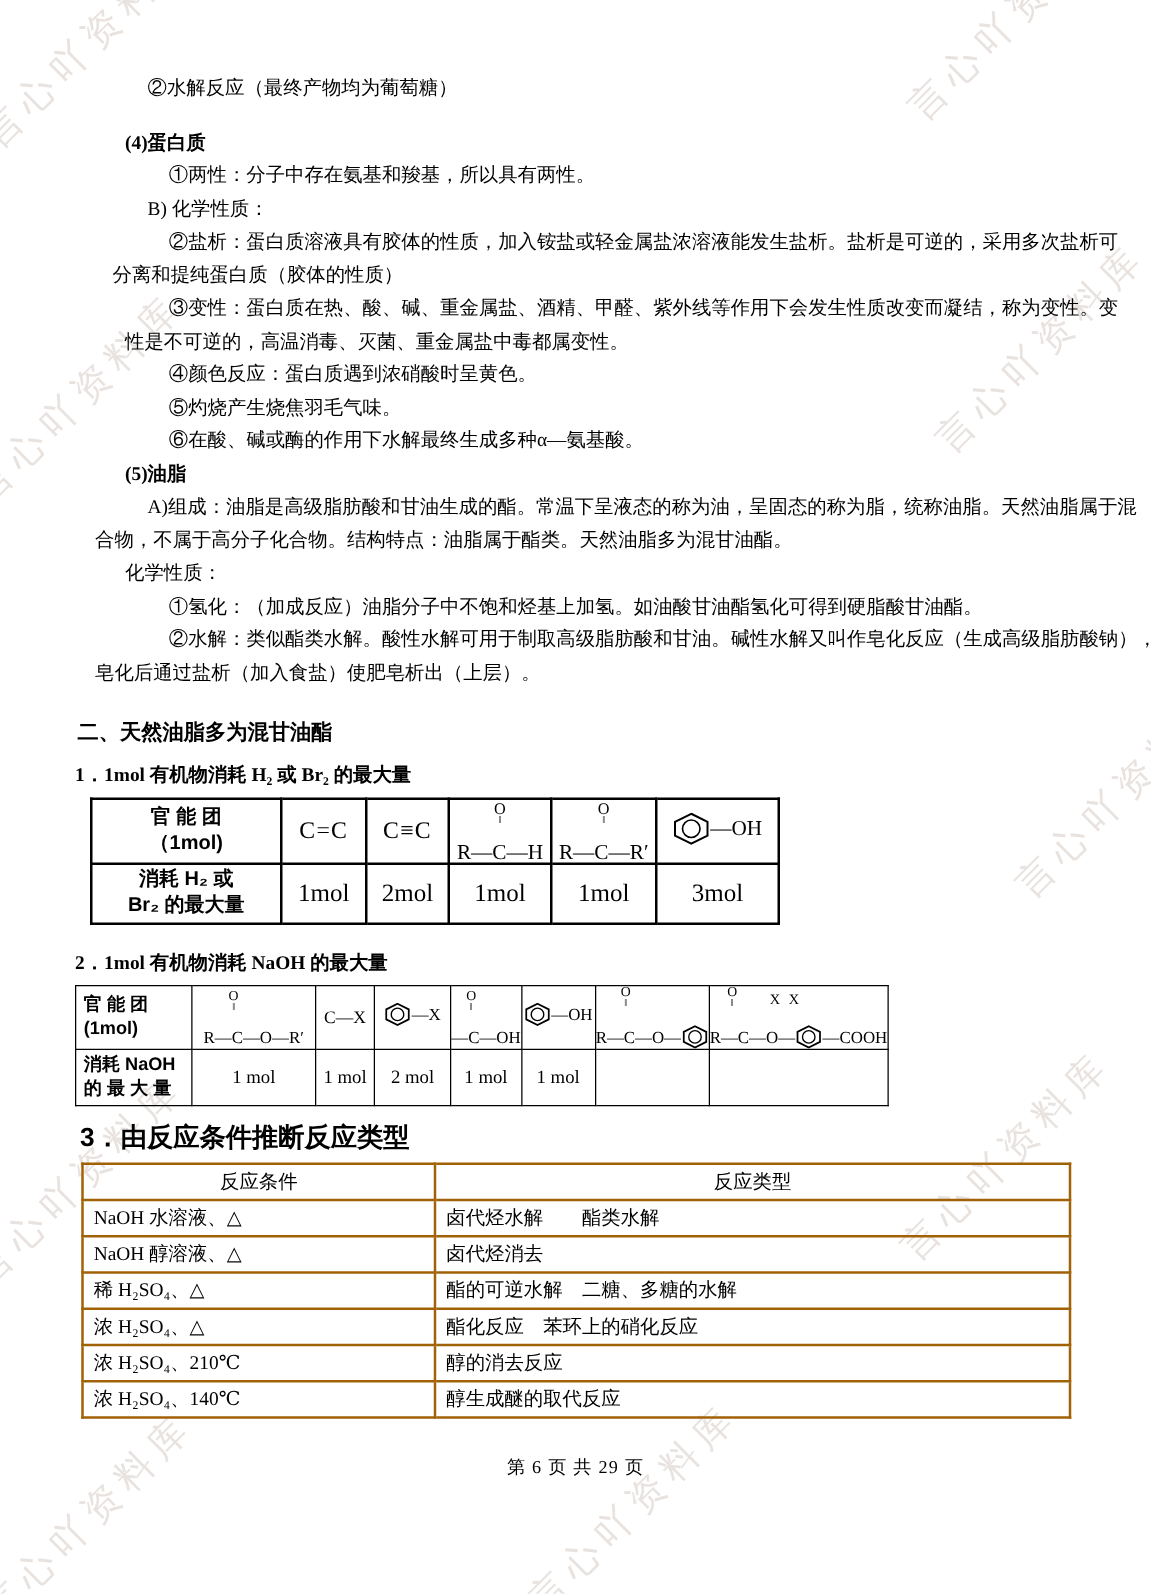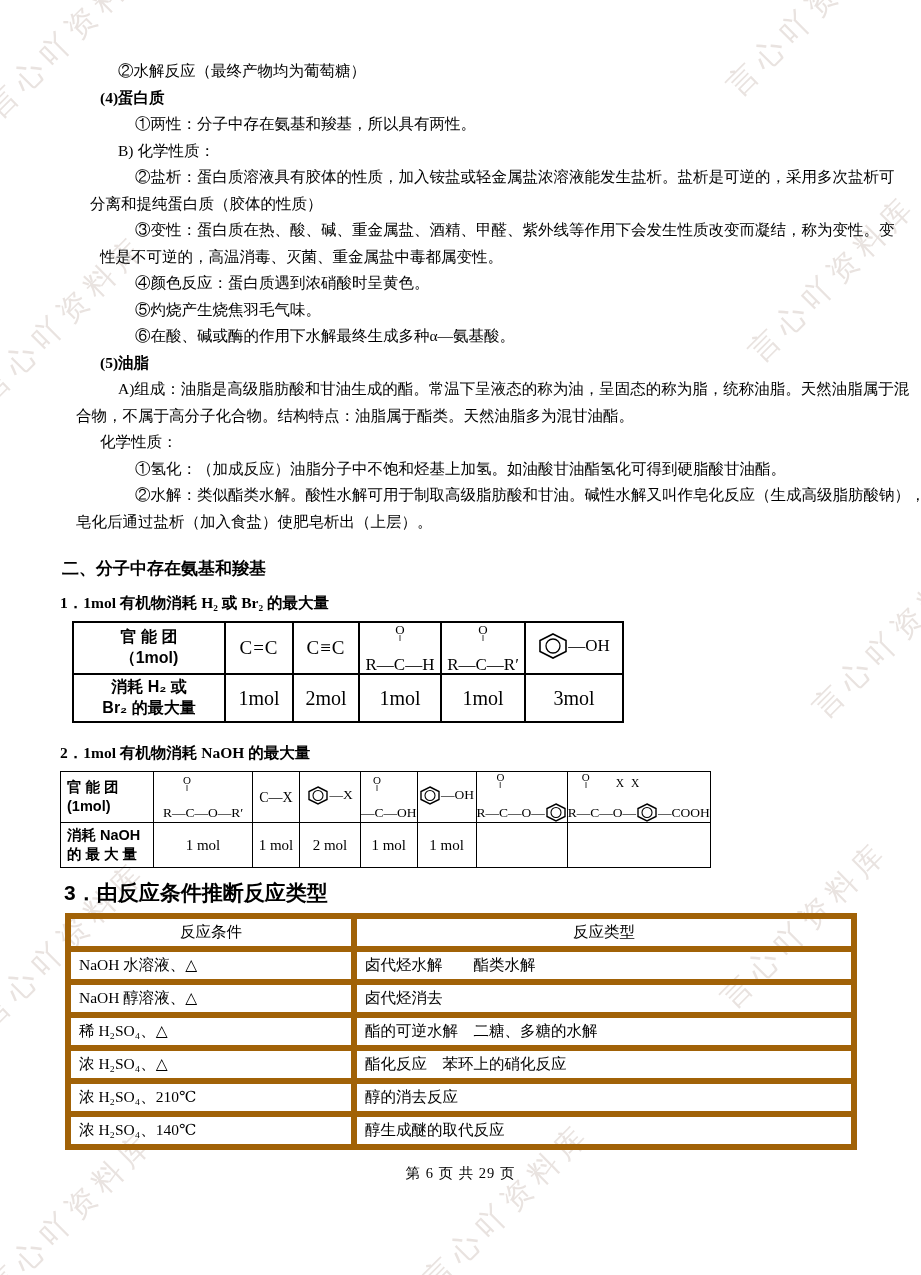--- a/index.html
+++ b/index.html
@@ -26,21 +26,21 @@
 
   .content { position: absolute; left: 76px; top: 58px; width: 800px; z-index: 1; }
 
   .para { font-size: 15.5px; line-height: 26.5px; white-space: nowrap; }
   .bold { font-weight: bold; }
   .ind-0 { padding-left: 0; }
   .ind-sm { padding-left: 14px; }
   .ind-1 { padding-left: 24px; }
   .ind-2 { padding-left: 42px; }
   .ind-3 { padding-left: 59px; }
-  .gap-top { }
+  .gap-top { margin-top: 17px; }
 
   .heading-2 {
     font-family: "Liberation Sans", "DejaVu Sans", sans-serif;
     font-weight: bold; font-size: 17px;
     margin: 22px 0 0 -14px;
   }
   .subheading {
     font-weight: bold; font-size: 15.5px;
     margin: 13px 0 7px -16px;
   }
@@ -87,21 +87,21 @@
   .carbonyl.sm .otext { font-size: 11px; }
   .carbonyl.sm .cmain { font-size: 13.5px; }
   .toprow { display: flex; align-self: flex-start; margin-left: 14px; align-items: flex-end; gap: 26px; }
   .xx { font-size: 11.5px; letter-spacing: 2px; }
   .ringf { display: inline-flex; align-items: center; font-size: 17px; white-space: nowrap; }
   .ringf.sm { font-size: 13.5px; }
   .ring { display: block; }
 
   
   .t3 { width: 792px; margin: 5px 0 0 -11px; }
-  .t3 td { border: 6px solid #a16207; height: 27px; font-size: 15.5px; }
+  .t3 td { border: 2px solid #a16207; height: 27px; font-size: 15.5px; }
   .t3 .t3-h { text-align: center; }
   .t3 .t3-c1 { width: 272px; text-align: left; padding-left: 8px; white-space: nowrap; }
   .t3 .t3-c2 { text-align: left; padding-left: 8px; white-space: nowrap; }
 
   .footer {
     position: absolute; left: 0; width: 100%; top: 1164px;
     text-align: center; font-size: 14.5px; letter-spacing: 1px; z-index: 1;
   }
 </style>
 </head>
@@ -135,21 +135,21 @@
     <div class="para ind-3">⑥在酸、碱或酶的作用下水解最终生成多种α—氨基酸。</div>
 
     <div class="para ind-1 bold">(5)油脂</div>
     <div class="para ind-2">A)组成：油脂是高级脂肪酸和甘油生成的酯。常温下呈液态的称为油，呈固态的称为脂，统称油脂。天然油脂属于混</div>
     <div class="para ind-0">合物，不属于高分子化合物。结构特点：油脂属于酯类。天然油脂多为混甘油酯。</div>
     <div class="para ind-1">化学性质：</div>
     <div class="para ind-3">①氢化：（加成反应）油脂分子中不饱和烃基上加氢。如油酸甘油酯氢化可得到硬脂酸甘油酯。</div>
     <div class="para ind-3">②水解：类似酯类水解。酸性水解可用于制取高级脂肪酸和甘油。碱性水解又叫作皂化反应（生成高级脂肪酸钠），</div>
     <div class="para ind-0">皂化后通过盐析（加入食盐）使肥皂析出（上层）。</div>
 
-    <div class="heading-2">二、分子中存在氨基和羧基</div>
+    <div class="heading-2">二、天然油脂多为混甘油酯</div>
     <div class="subheading">1．1mol 有机物消耗 H₂ 或 Br₂ 的最大量</div>
 
     <table class="t1">
       <tbody>
           <tr class="t1-r1">
         <td class="t1-c0">
           <div class="t1-label">
             <div>官 能 团</div>
             <div>（1mol)</div>
           </div>

